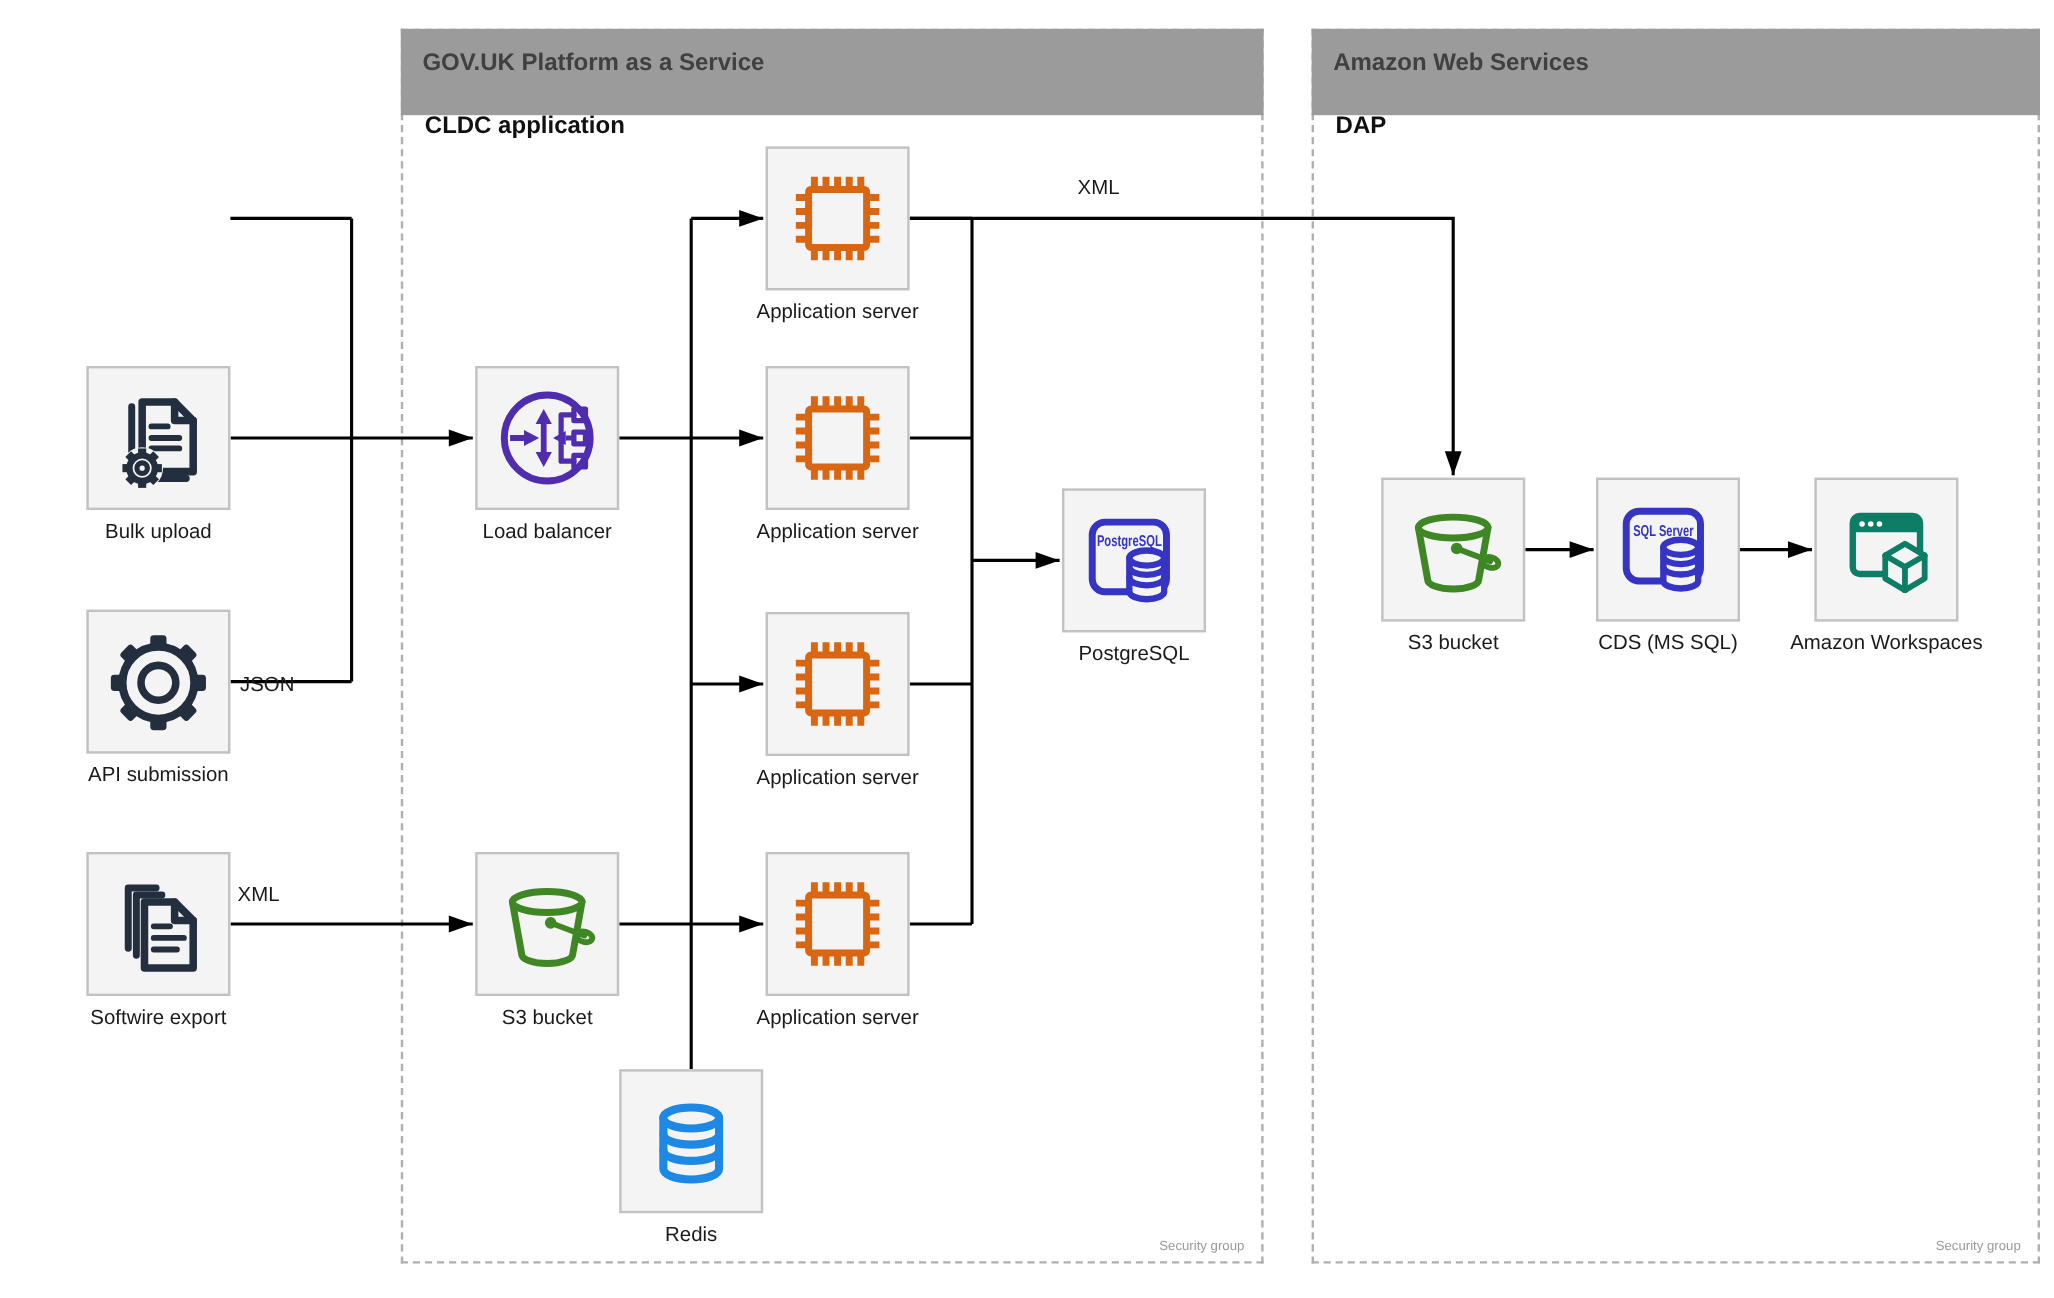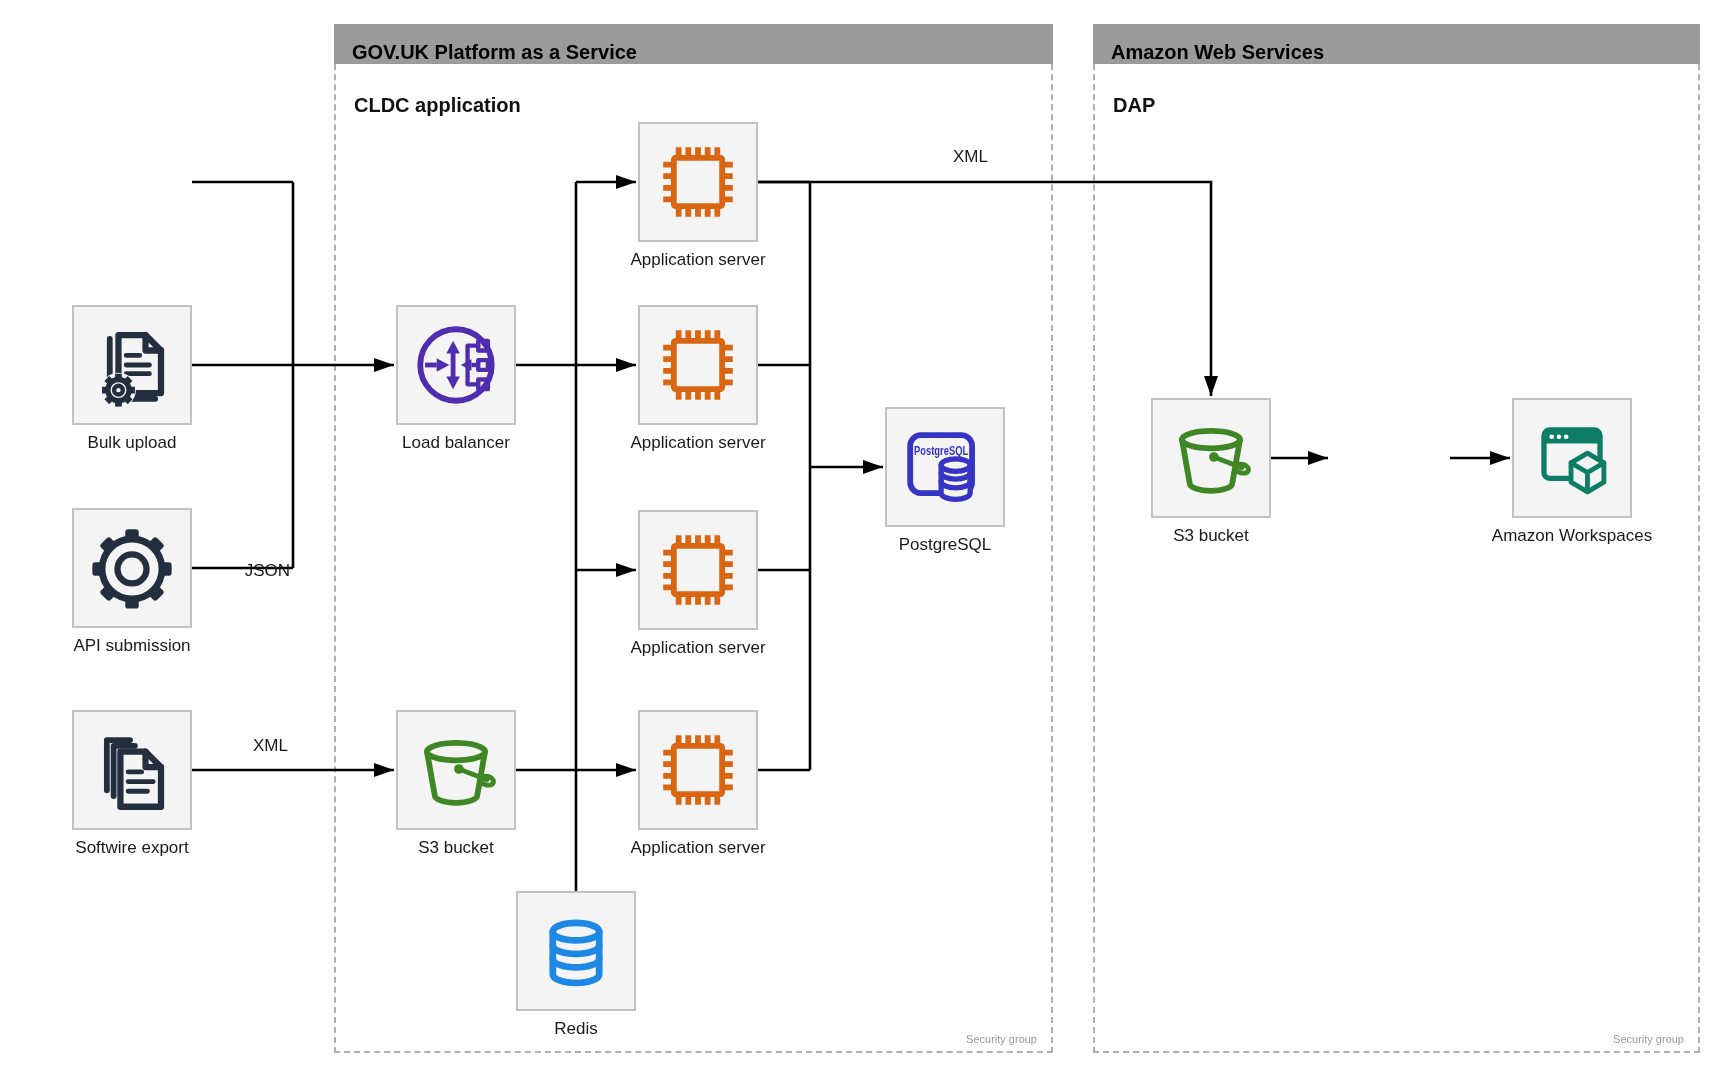--- a/index.html
+++ b/index.html
@@ -7,42 +7,42 @@
     position:relative;width:1712px;height:1082px;background:#fff;
     font-family:"Liberation Sans", sans-serif;overflow:hidden;
   }
   .wires{position:absolute;left:0;top:0;z-index:1;}
   .wire{stroke:var(--line);stroke-width:2.6;fill:none;}
   .zone{
     position:absolute;border:2px dashed var(--zone_border);
     box-sizing:border-box;z-index:0;background:#fff;
   }
   .zone-header{
-    position:absolute;left:-2px;top:-2px;right:-2px;height:40px;
-    background:var(--header_gray);color:#000000;font-size:20px;font-weight:bold;
+    position:absolute;left:-2px;top:-2px;right:-2px;height:72px;
+    background:var(--header_gray);color:#404040;font-size:20px;font-weight:bold;
     line-height:56px;padding-left:18px;
   }
   .zone-subtitle{
     position:absolute;left:18px;top:68px;font-size:20px;font-weight:bold;color:#111;
   }
   .zone-security{
     position:absolute;right:14px;bottom:6px;font-size:11px;color:var(--muted);text-align:right;
   }
   .node{position:absolute;width:120px;z-index:2;}
   .nodebox{
     width:120px;height:120px;background:var(--box_fill);
     border:2px solid var(--box_border);box-sizing:border-box;
   }
   .nodebox svg{display:block;width:100%;height:100%;}
   .nodelabel{
     position:absolute;left:-60px;top:128px;width:240px;text-align:center;
     font-size:17px;color:var(--label);
   }
   .wire-label{
-    position:absolute;width:90px;text-align:right;font-size:17px;color:var(--label);z-index:2;
+    position:absolute;width:90px;text-align:left;font-size:17px;color:var(--label);z-index:2;
   }
   
   .sk{fill:none;stroke-linejoin:round;stroke-linecap:round;}
   .sq{stroke-linecap:butt;}
   .navy{stroke:var(--navy);} .navyf{fill:var(--navy);}
   .purple{stroke:var(--purple);} .purplef{fill:var(--purple);}
   .orange{stroke:var(--orange);}
   .indigo{stroke:var(--indigo);} .indigof{fill:var(--indigo);}
   .green{stroke:var(--green);} .greenf{fill:var(--green);}
   .blue{stroke:var(--blue);}
@@ -271,20 +271,32 @@
         <path class="sk green" stroke-width="6" d="M30 41 l8 45 a22 8 0 0 0 44 0 l8 -45"></path>
         <ellipse class="green" stroke-width="6" cx="60" cy="41" rx="30" ry="9" style="fill:var(--box_fill)"></ellipse>
         <path class="sk green" stroke-width="5" d="M63 59 L92 70"></path>
         <circle class="greenf" cx="63" cy="59" r="5"></circle>
         <ellipse class="sk green" stroke-width="5" cx="92" cy="71" rx="7" ry="4.5" transform="rotate(15 92 71)"></ellipse>
       </svg>
     </div>
     <div class="nodelabel">S3 bucket</div>
   </div>
 
+  <div class="node" style="left:1330px;top:398px">
+    <div class="nodebox">
+      <svg viewBox="0 0 120 120">
+        <rect class="sk indigo" stroke-width="6" x="24" y="27" width="64" height="60" rx="11"></rect>
+        <text x="56" y="48" text-anchor="middle" font-size="13.5" font-weight="bold" textLength="52" lengthAdjust="spacingAndGlyphs" class="indigof">SQL Server</text>
+        <path class="bg indigo sk" stroke-width="5.5" d="M56 58 v29 a15 6.5 0 0 0 30 0 v-29" style="fill:var(--box_fill)"></path>
+        <path class="sk indigo" stroke-width="5.5" d="M56 66 a15 6.5 0 0 0 30 0 M56 75 a15 6.5 0 0 0 30 0"></path>
+        <ellipse class="indigo" stroke-width="5.5" cx="71" cy="58" rx="15" ry="6.5" style="fill:var(--box_fill)"></ellipse>
+      </svg>
+    </div>
+    <div class="nodelabel">CDS (MS SQL)</div>
+  </div>
 
   <div class="node" style="left:1512px;top:398px">
     <div class="nodebox">
       <svg viewBox="0 0 120 120">
         <rect class="sk teal" stroke-width="5.5" x="31" y="31" width="58" height="50" rx="6"></rect>
         <path class="tealf" d="M31 37 a6 6 0 0 1 6 -6 h46 a6 6 0 0 1 6 6 v8 h-58 z"></path>
         <circle cx="39" cy="38" r="2.4" fill="#ffffff"></circle>
         <circle cx="46.5" cy="38" r="2.4" fill="#ffffff"></circle>
         <circle cx="54" cy="38" r="2.4" fill="#ffffff"></circle>
         <path class="sk teal" stroke-width="5" d="M76 55 L93 65 V85 L76 95 L59 85 V65 Z" style="fill:var(--box_fill)"></path>

